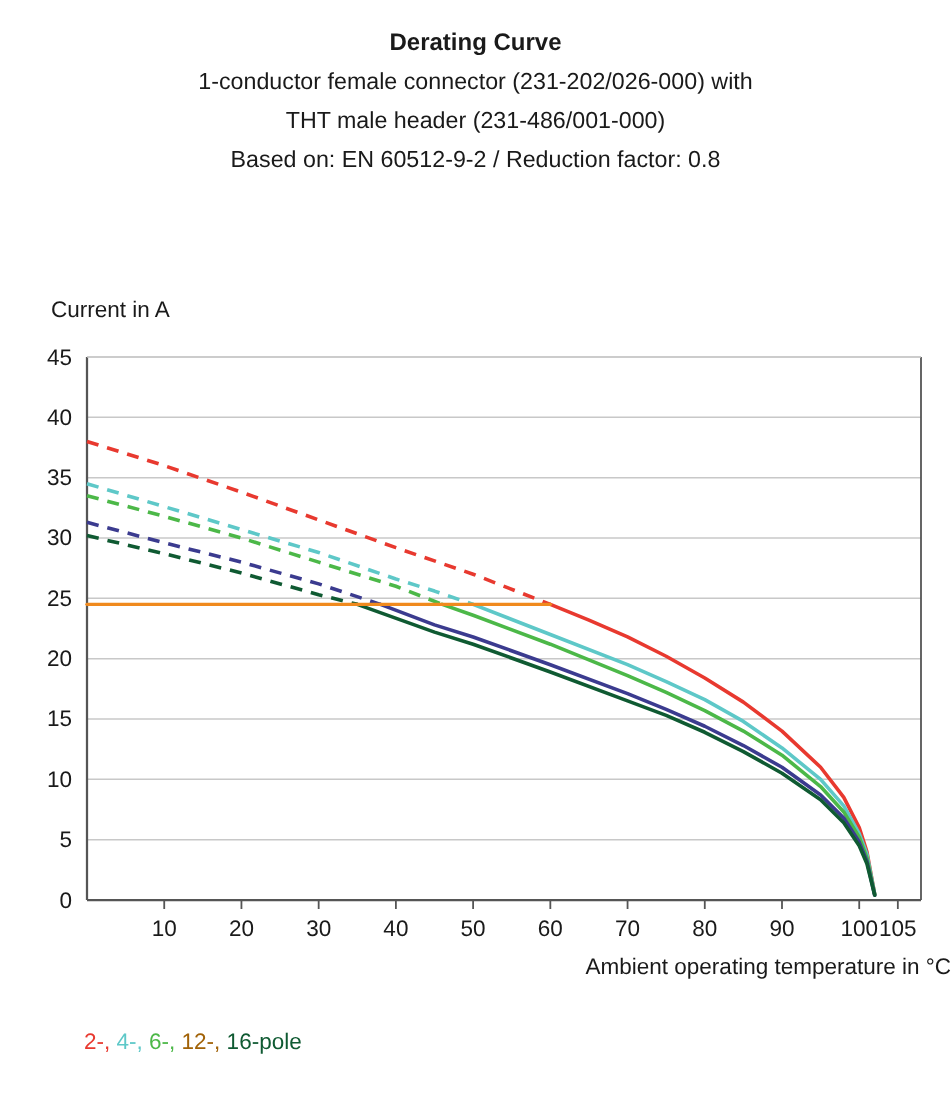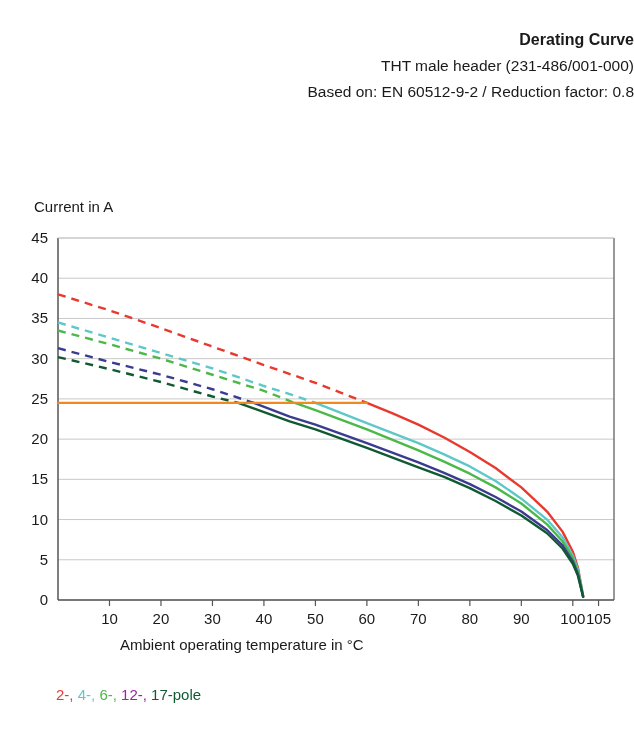--- a/index.html
+++ b/index.html
@@ -9,22 +9,22 @@
   }
   body {
     width: 634px;
     height: 742px;
     font-family: "Liberation Sans", sans-serif;
     color: #1a1a1a;
     overflow: hidden;
     position: relative;
   }
   .title-block {
-    text-align: right;
-    padding-top: 27px;
+    text-align: center;
+    padding-top: 16px;
   }
   .title-main {
     font-size: 16px;
     font-weight: bold;
     line-height: 26px;
   }
   .title-line {
     font-size: 15.5px;
     line-height: 26px;
     font-weight: normal;
@@ -34,21 +34,21 @@
     left: 34px;
     top: 198px;
     font-size: 15px;
     text-align: center;
   }
   .axis-label-x {
     position: absolute;
     left: 0;
     right: 0;
     top: 636px;
-    text-align: left;
+    text-align: right;
     font-size: 15px;
     padding-left: 120px;
   }
   .chart-area {
     position: absolute;
     left: 0;
     top: 0;
     width: 634px;
     height: 742px;
   }
@@ -82,20 +82,21 @@
     margin-bottom: 3px;
   }
   svg { display: block; }
   text { font-family: "Liberation Sans", sans-serif; }
 </style>
 </head>
 <body>
 
 <div class="title-block">
   <div class="title-main">Derating Curve</div>
+  <div class="title-line">1-conductor female connector (231-202/026-000) with</div>
   <div class="title-line">THT male header (231-486/001-000)</div>
   <div class="title-line">Based on: EN 60512-9-2 / Reduction factor: 0.8</div>
 </div>
 
 <div class="axis-label-y">Current in A</div>
 
 <svg class="chart-area" id="chart-svg" width="634" height="742" viewBox="0 0 634 742">
     <line x1="58" y1="600" x2="614" y2="600" stroke="#c8c8c8" stroke-width="1"></line>
     <text x="48" y="605" text-anchor="end" font-size="15" fill="#1a1a1a">0</text>
     <line x1="58" y1="559.7777777777778" x2="614" y2="559.7777777777778" stroke="#c8c8c8" stroke-width="1"></line>
@@ -152,15 +153,15 @@
     <path d="M253.63 402.91 L289.67 416.59 L315.41 424.63 L366.89 443.13 L418.37 462.44 L444.11 472.90 L469.85 484.16 L495.59 497.03 L521.33 511.51 L547.07 530.01 L562.52 545.30 L572.81 561.39 L577.96 574.26 L583.11 596.78" fill="none" stroke="#3b3b8f" stroke-width="2.4" stroke-linecap="round" stroke-linejoin="round"></path>
     <path d="M58.00 357.06 L109.48 369.12 L160.96 382.00 L212.44 396.48 L238.19 402.91 L238.19 402.91" fill="none" stroke="#0f5a32" stroke-width="2.4" stroke-dasharray="8 6" stroke-linecap="butt" stroke-linejoin="round"></path>
     <path d="M238.19 402.91 L289.67 421.41 L315.41 429.46 L366.89 447.96 L418.37 467.27 L444.11 476.92 L469.85 488.18 L495.59 501.05 L521.33 515.53 L547.07 533.23 L562.52 548.52 L572.81 563.80 L577.96 575.87 L583.11 596.78" fill="none" stroke="#0f5a32" stroke-width="2.4" stroke-linecap="round" stroke-linejoin="round"></path>
     <path d="M58.00 402.91 L366.89 402.91" fill="none" stroke="#f08a1e" stroke-width="2.2" stroke-linecap="round"></path>
   </svg>
 
 <div class="axis-label-x">Ambient operating temperature in °C</div>
 
 <div class="legend">
   <div class="legend-poles">
-    <span style="color:#e8392f">2-, </span><span style="color:#5ec8c8">4-, </span><span style="color:#4cb848">6-, </span><span style="color:#a21caf">12-, </span><span style="color:#0f5a32">17-pole</span>
+    <span style="color:#e8392f">2-, </span><span style="color:#5ec8c8">4-, </span><span style="color:#4cb848">6-, </span><span style="color:#a16207">12-, </span><span style="color:#0f5a32">16-pole</span>
   </div>
 </div>
 
 </body></html>

